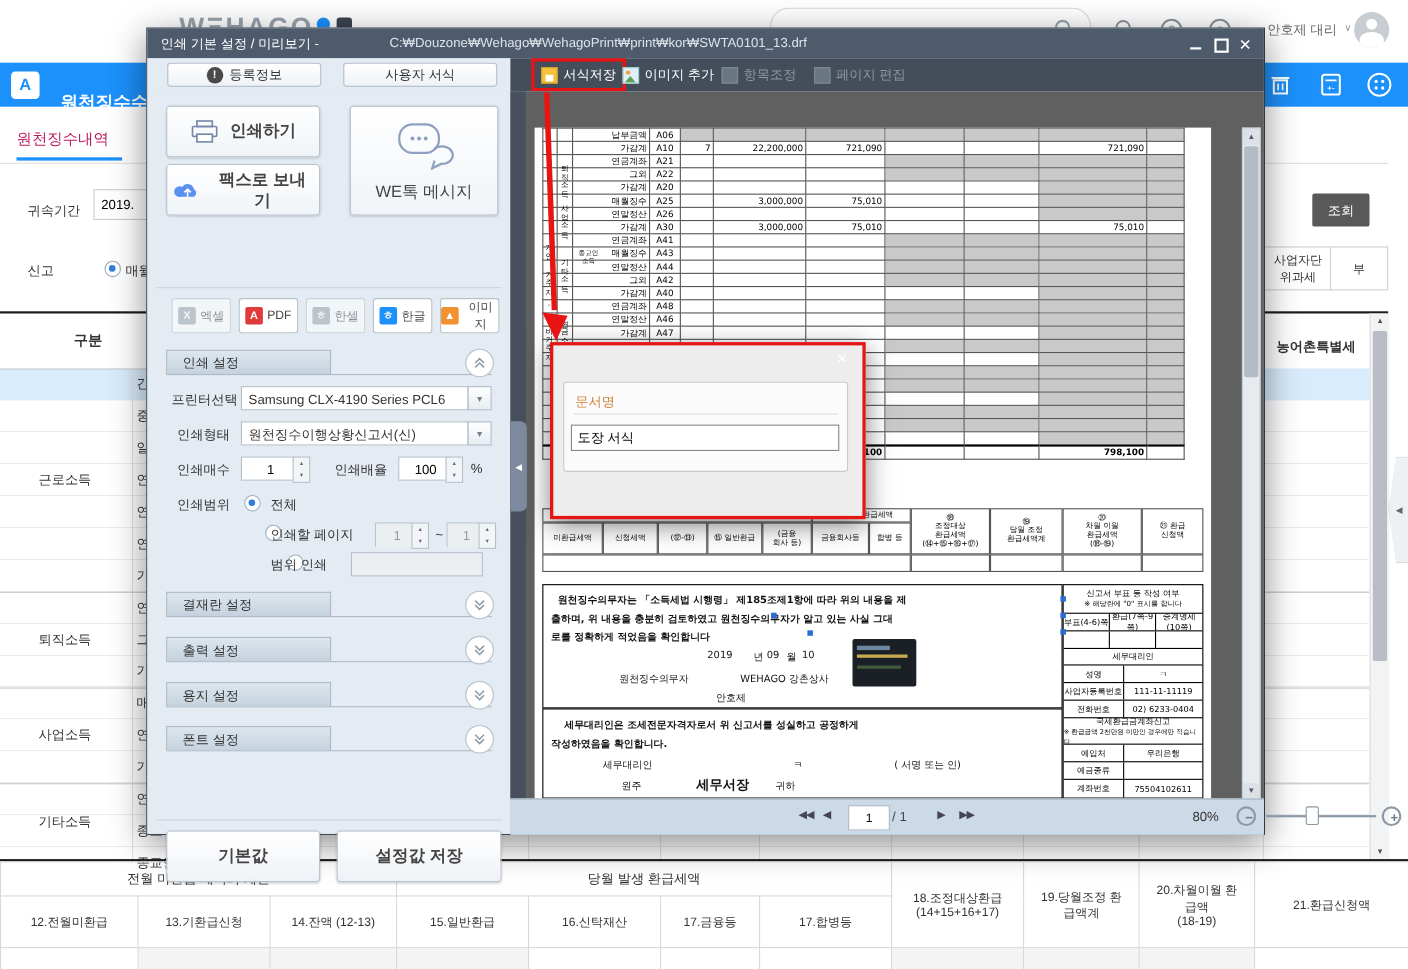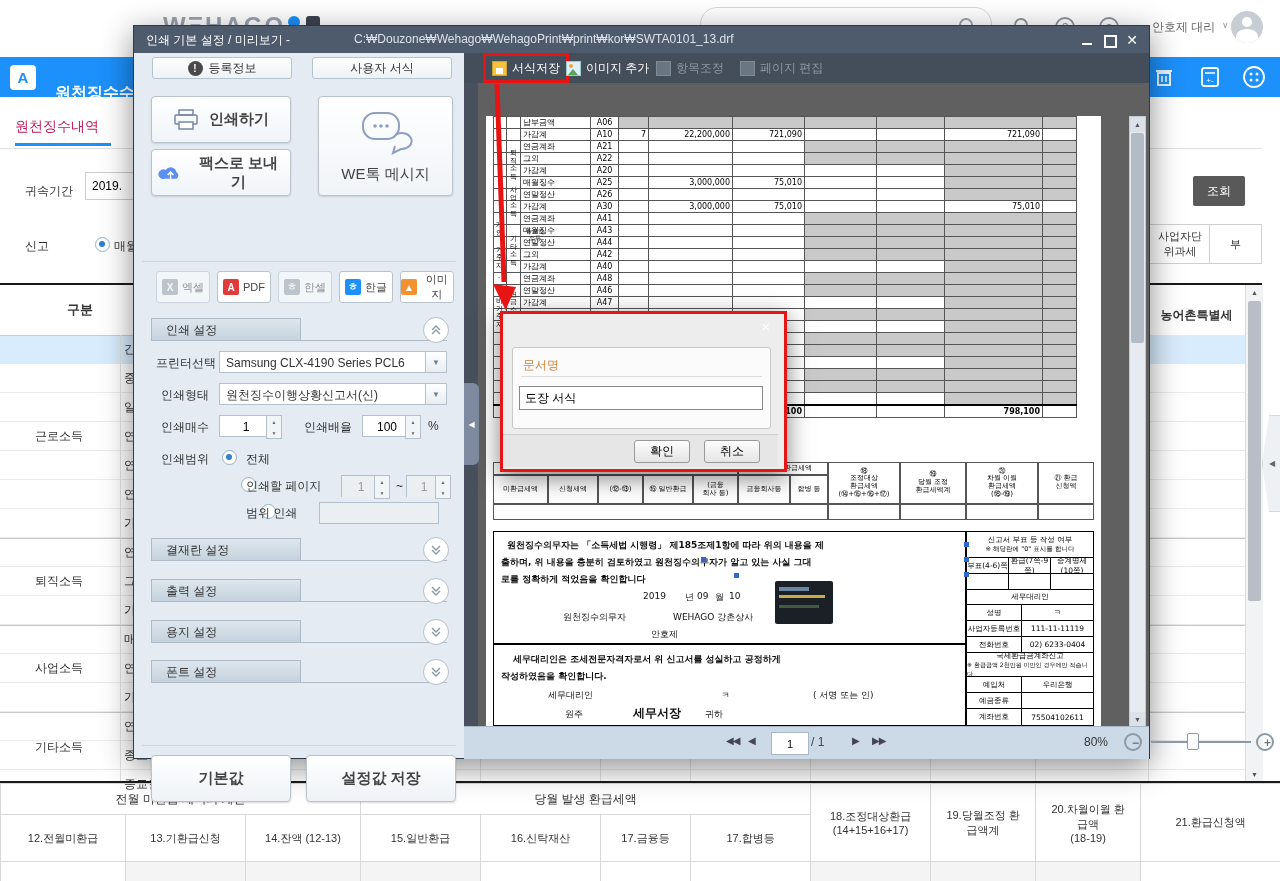--- a/index.html
+++ b/index.html
@@ -127,21 +127,21 @@
   .preview{left:330px;top:57px;width:685px;height:643px;background:#606060;overflow:hidden;}
   .lstrip{position:absolute;left:0;top:0;width:14px;height:643px;background:#47505c;}
   .lhandle{position:absolute;left:0;top:300px;width:15px;height:82px;background:#7e8ba0;border-radius:0 6px 6px 0;
         color:#fff;font-size:8px;display:flex;align-items:center;justify-content:center;}
   #page{position:absolute;left:22px;top:33px;width:615px;height:620px;background:#fff;color:#000;
         font-family:"DejaVu Sans",sans-serif;}
   #doctable{position:absolute;left:7px;top:0;border-collapse:collapse;table-layout:fixed;font-size:8px;}
   #doctable td{border:1px solid #555;height:11px;padding:0 2px;overflow:hidden;white-space:nowrap;}
   #doctable .ccode{text-align:center;}
   #doctable .cc1,#doctable .cc2,#doctable .cc3,#doctable .cc6{text-align:right;}
-  #doctable .clabel{text-align:left;}
+  #doctable .clabel{text-align:right;}
   tr.pAll td.cc1,tr.pAll td.cc2,tr.pAll td.cc3,tr.pAll td.cc4,tr.pAll td.cc5,tr.pAll td.cc6,tr.pAll td.cc7{background:#c9c9c9;}
   tr.pG td.cc4,tr.pG td.cc5,tr.pG td.cc6,tr.pG td.cc7{background:#c9c9c9;}
   tr.pH td.cc6,tr.pH td.cc7{background:#c9c9c9;}
   #doctable .trow td{border-top:2px solid #000;font-weight:bold;}
   .vtext{position:absolute;writing-mode:vertical-rl;text-orientation:upright;font-size:7px;letter-spacing:1px;
         color:#000;text-align:center;}
   .refund{position:absolute;left:7px;top:346px;display:grid;
         grid-template-columns:55px 50px 45px 50px 45px 52px 38px 72px 66px 72px 56px;
         grid-template-rows:13px 29px 16px;font-size:7px;}
   .refund div{border:1px solid #555;display:flex;align-items:center;justify-content:center;text-align:center;
@@ -1080,24 +1080,20 @@
   </div>
 
   
   <div class="abs" id="modal">
     <button class="mclose">×</button>
     <div class="mgroup">
       <div class="mlabel">문서명</div>
       <div class="mgline"></div>
       <input class="mfield" value="도장 서식" style="">
     </div>
-    <div class="mfooter">
-      <button class="mbtn" style="left:131px">확인</button>
-      <button class="mbtn" style="left:201px">취소</button>
-    </div>
   </div>
 
   
   <svg id="arrow" class="abs" style="left:478px;top:82px" width="70" height="235" viewBox="0 0 70 235">
     <path d="M19 2 L26 200" stroke="#e81414" stroke-width="5" fill="none"></path>
     <polygon points="27.5,228 15,202 38,205" fill="#e81414"></polygon>
   </svg>
 
 </div>
 

